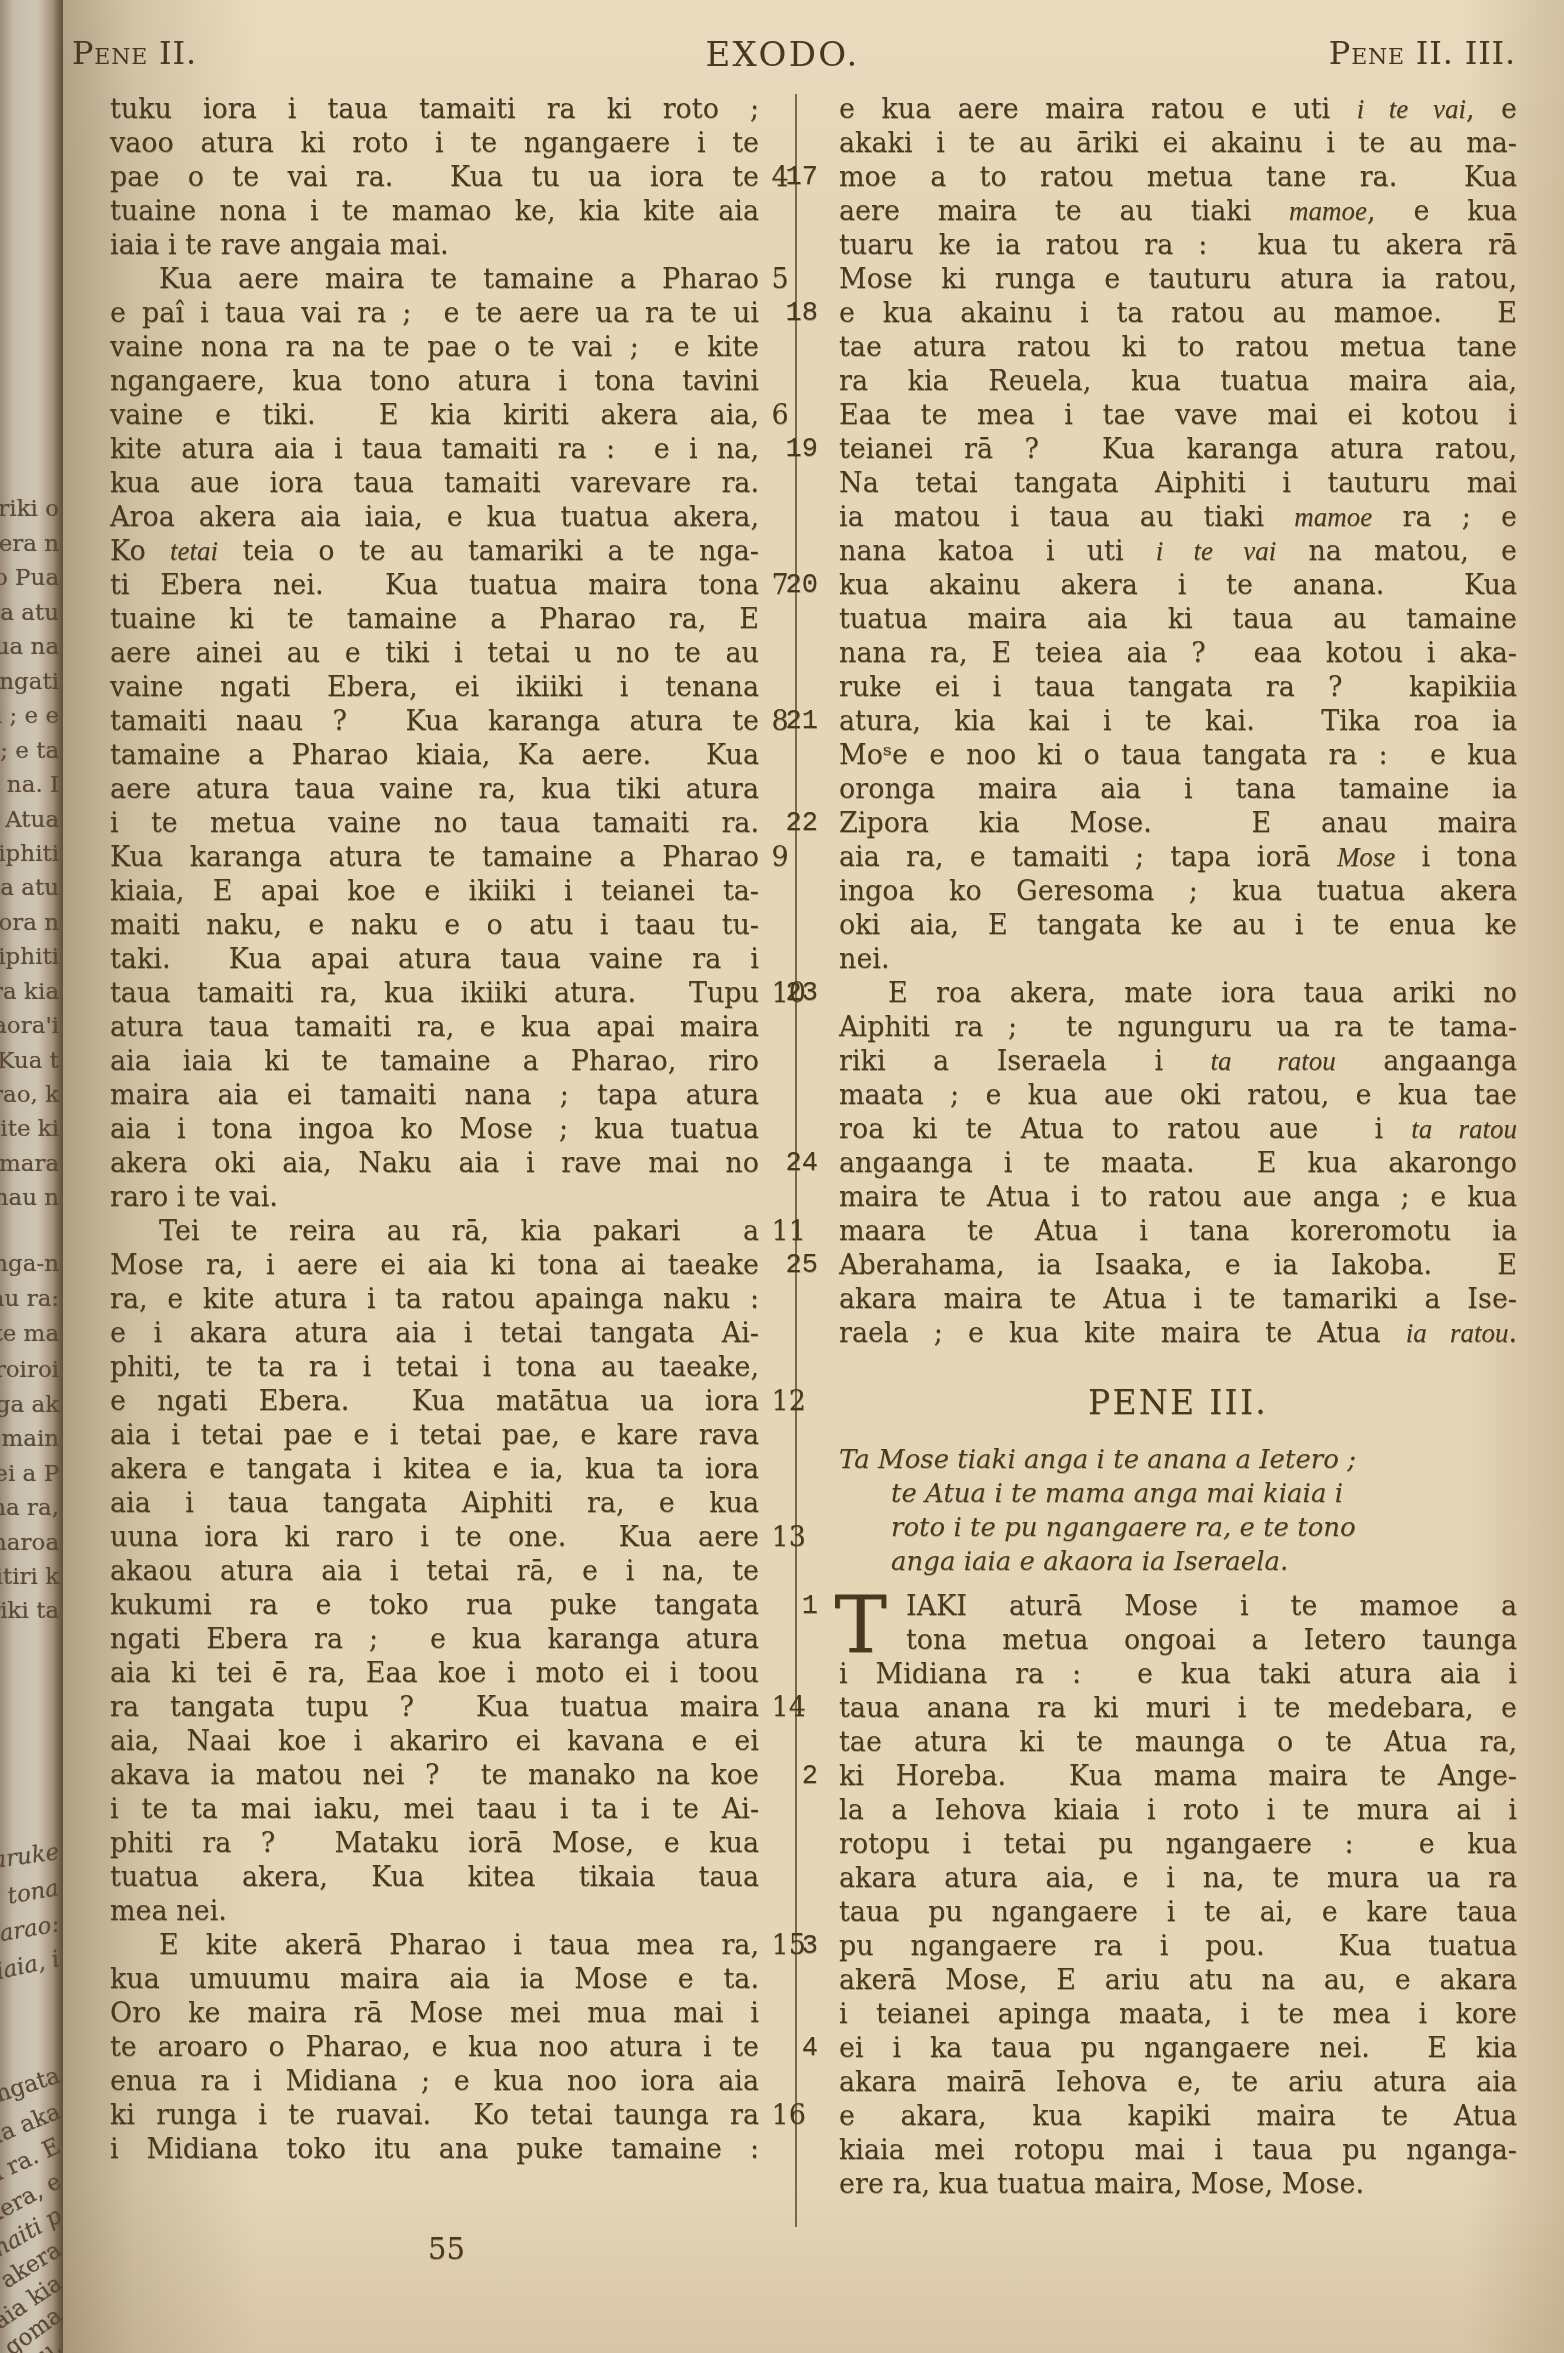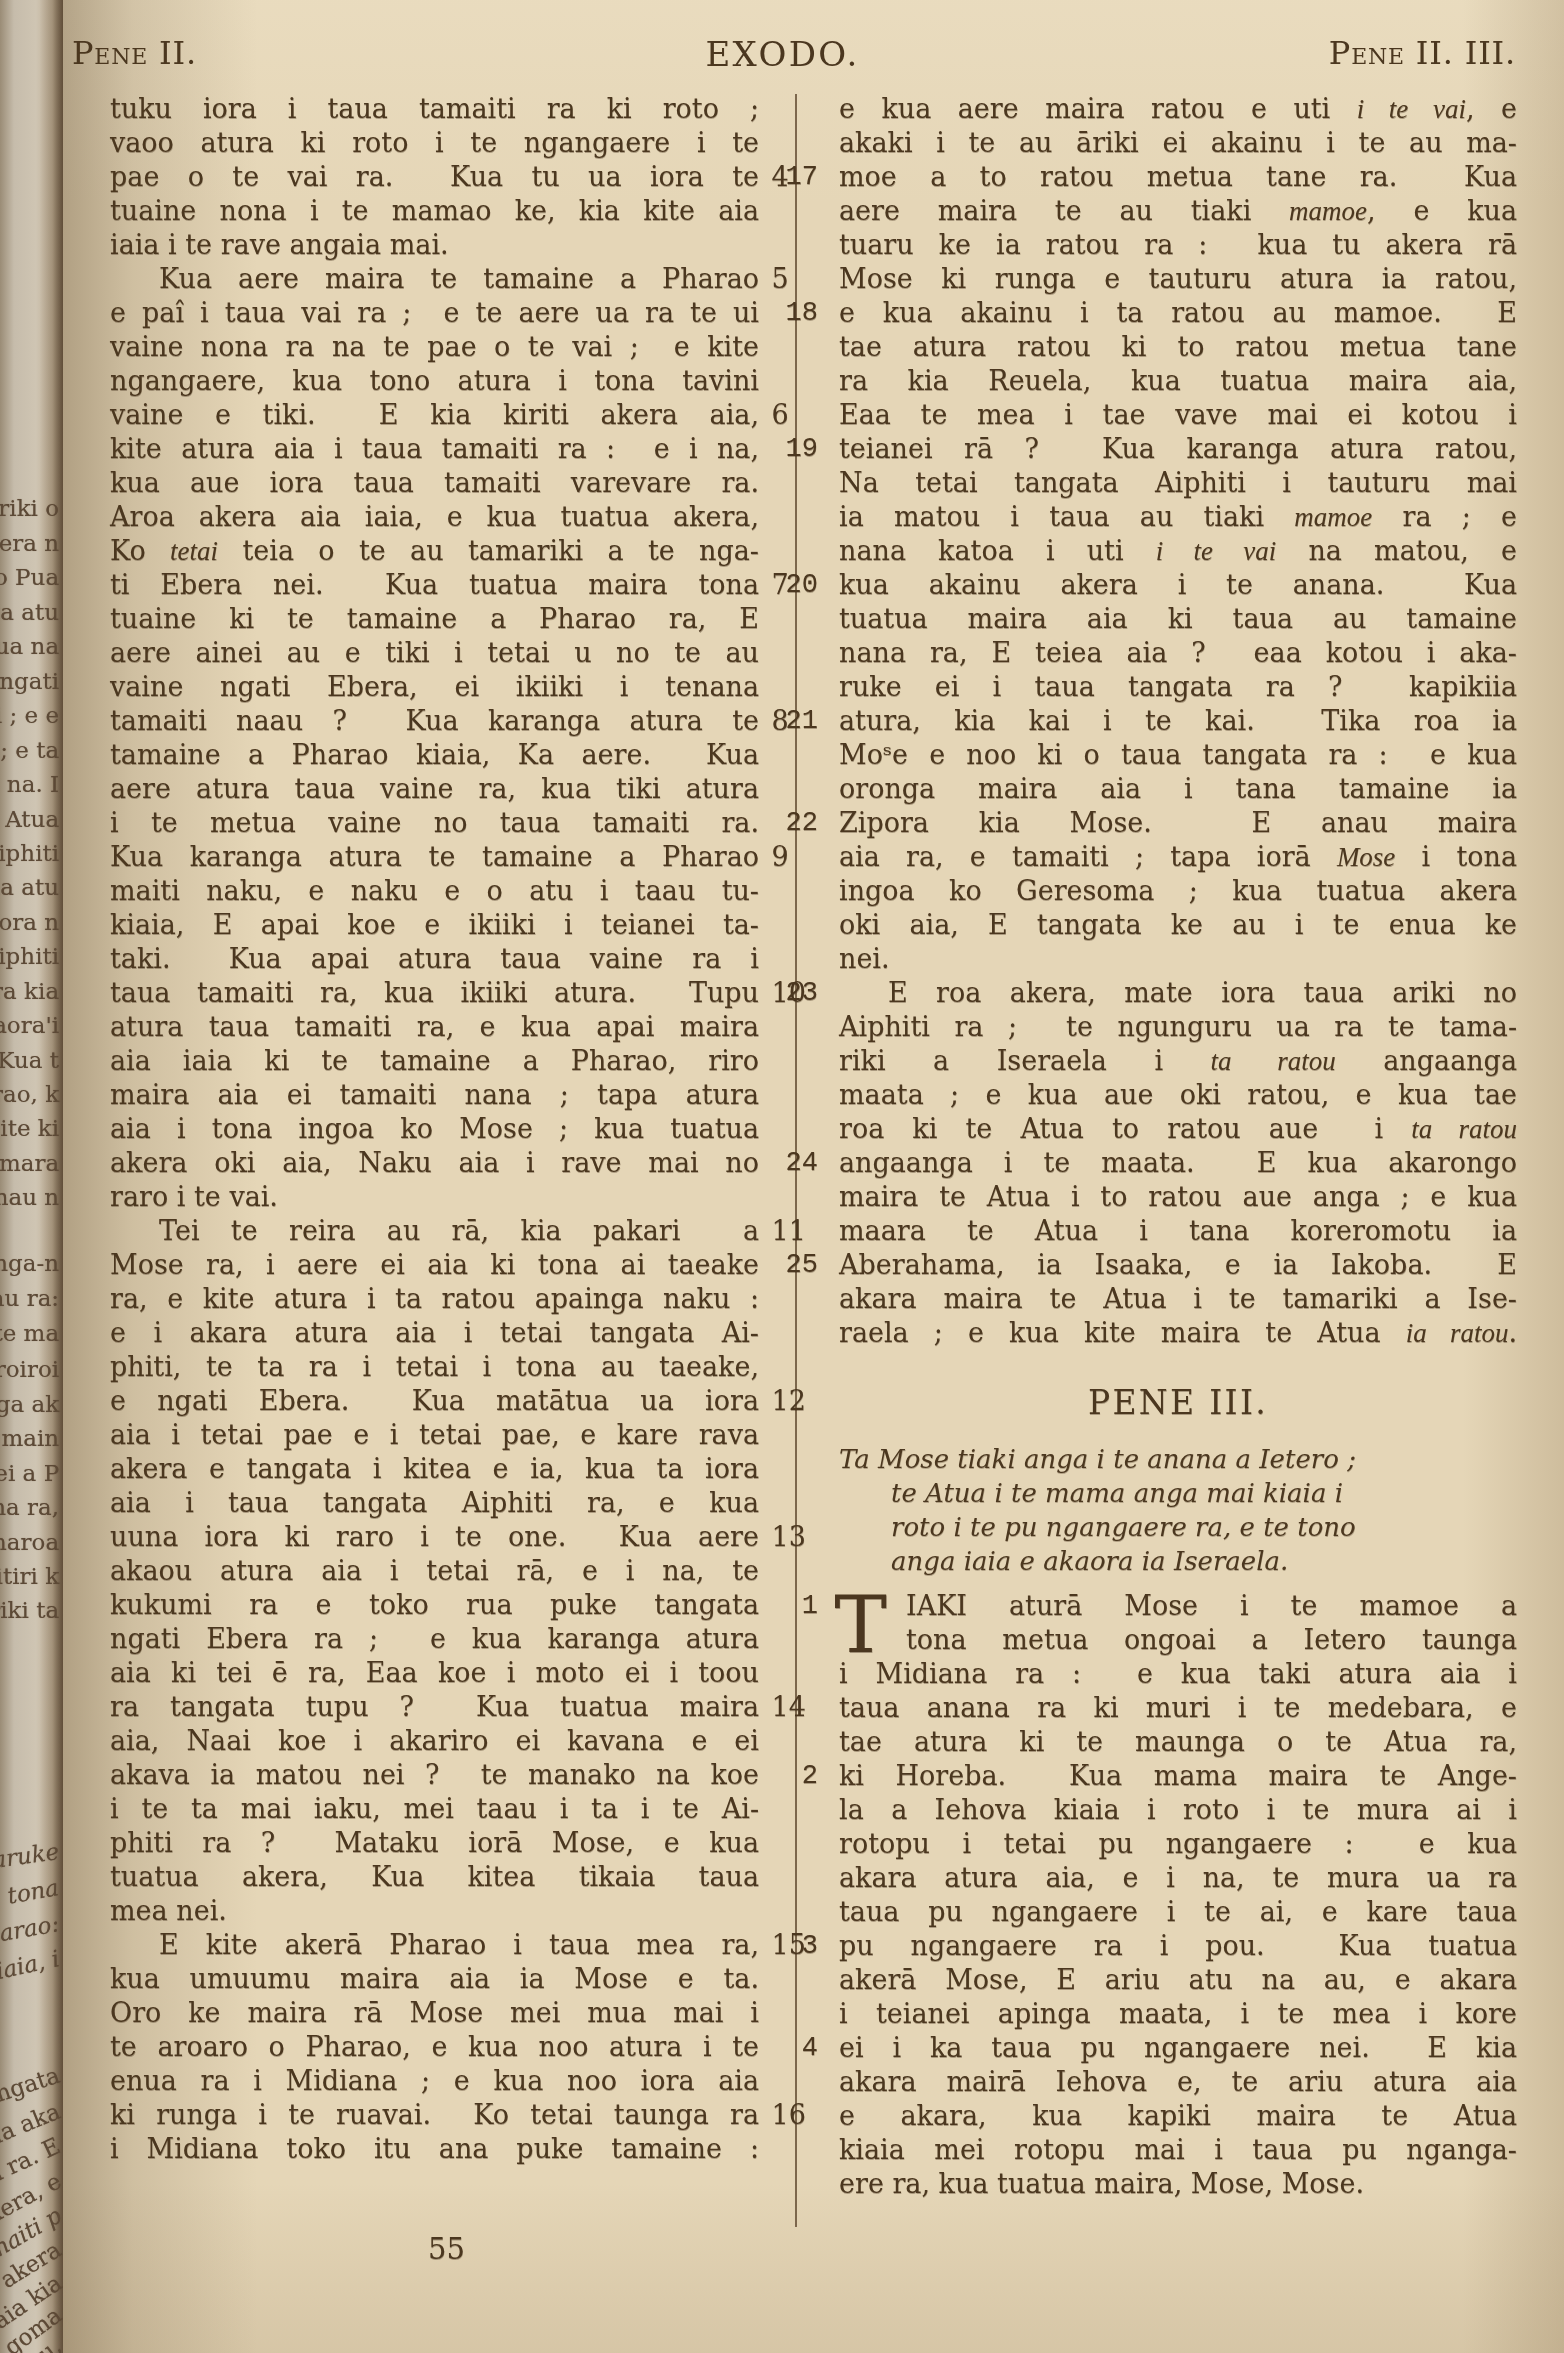--- a/index.html
+++ b/index.html
@@ -157,24 +157,24 @@
         <span class="t"><span>aere atura taua vaine ra, kua tiki atura</span></span>
       </div>
       <div class="line">
         <span class="t"><span>i te metua vaine no taua tamaiti ra.</span></span>
       </div>
       <div class="line">
         <span class="num">9</span>
         <span class="t"><span>Kua karanga atura te tamaine a Pharao</span></span>
       </div>
       <div class="line">
+        <span class="t"><span>kiaia, E apai koe e ikiiki i teianei ta-</span></span>
+      </div>
+      <div class="line">
         <span class="t"><span>maiti naku, e naku e o atu i taau tu-</span></span>
-      </div>
-      <div class="line">
-        <span class="t"><span>kiaia, E apai koe e ikiiki i teianei ta-</span></span>
       </div>
       <div class="line">
         <span class="t"><span>taki.  Kua apai atura taua vaine ra i</span></span>
       </div>
       <div class="line">
         <span class="num">10</span>
         <span class="t"><span>taua tamaiti ra, kua ikiiki atura.  Tupu</span></span>
       </div>
       <div class="line">
         <span class="t"><span>atura taua tamaiti ra, e kua apai maira</span></span>

